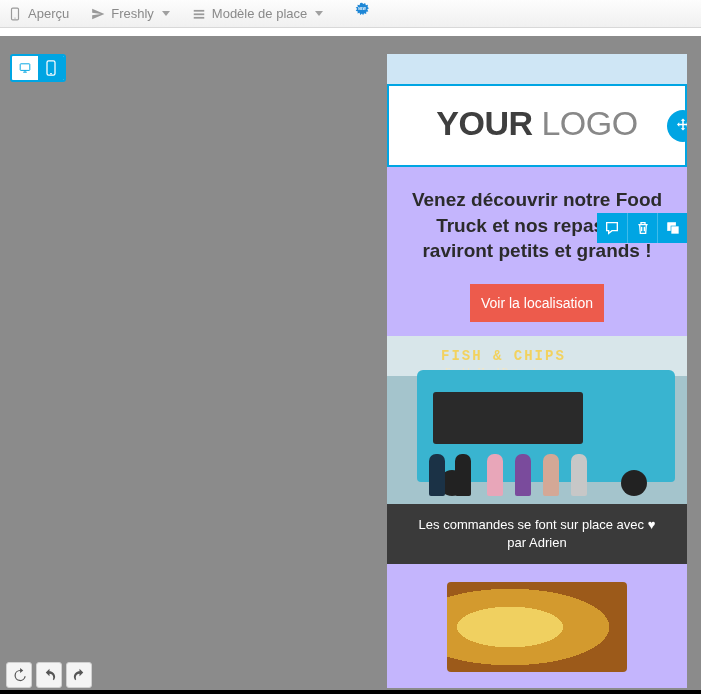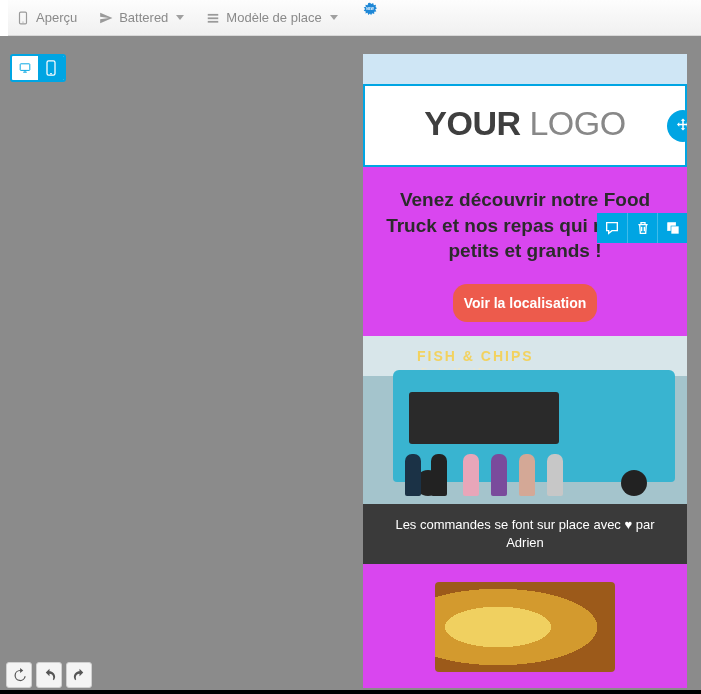--- a/index.html
+++ b/index.html
@@ -1,19 +1,19 @@
 <!DOCTYPE html>
 <html><head>
 <meta charset="utf-8">
 <style>
 * { box-sizing: border-box; margin: 0; padding: 0; }
 body { font-family: -apple-system, BlinkMacSystemFont, "Segoe UI", Arial, sans-serif; background: #fff; width: 701px; height: 694px; overflow: hidden; position: relative; }
 
 
-.topbar { height: 36px; background: linear-gradient(#fdfdfd,#f0f0f0); border-bottom: 1px solid #d8d8d8; display: flex; align-items: center; padding: 0 8px; gap: 22px; color: #8a8a8a; font-size: 13px; position: relative; margin-left: 8px; }
+.topbar { height: 28px; background: linear-gradient(#fdfdfd,#f0f0f0); border-bottom: 1px solid #d8d8d8; display: flex; align-items: center; padding: 0 8px; gap: 22px; color: #8a8a8a; font-size: 13px; position: relative; }
 .topbar .item { display: flex; align-items: center; gap: 6px; cursor: pointer; }
 .topbar svg { width: 14px; height: 14px; fill: #9a9a9a; }
 .chev { width: 0; height: 0; border-left: 4px solid transparent; border-right: 4px solid transparent; border-top: 5px solid #a0a0a0; margin-left: 2px; }
 .new-badge { position: absolute; left: 355px; top: 2px; width: 26px; height: 26px; }
 
 
 .canvas { position: absolute; top: 36px; left: 0; right: 0; bottom: 0; background: #8b8b8b; overflow: hidden; }
 
 
 .device-toggle { position: absolute; top: 18px; left: 10px; display: flex; background: #fff; border: 2px solid #00a5e3; border-radius: 3px; overflow: hidden; }
@@ -22,40 +22,40 @@
 .device-toggle .btn svg { width: 12px; height: 16px; }
 .device-toggle .btn.active svg path, .device-toggle .btn.active svg rect { stroke: #fff; }
 .device-toggle .btn svg path, .device-toggle .btn svg rect { stroke: #00a5e3; fill: none; stroke-width: 1.6; }
 
 
 .history { position: absolute; left: 6px; bottom: 6px; display: flex; gap: 4px; }
 .history .hbtn { width: 26px; height: 26px; background: #f4f4f4; border: 1px solid #d0d0d0; border-radius: 3px; display: flex; align-items: center; justify-content: center; cursor: pointer; }
 .history svg { width: 15px; height: 15px; fill: #565656; }
 
 
-.preview { position: absolute; top: 18px; right: 14px; width: 324px; bottom: 6px; background: #d946ef; overflow: hidden; }
+.preview { position: absolute; top: 18px; right: 14px; width: 300px; bottom: 6px; background: #c4b5fd; overflow: hidden; }
 .preview .spacer-top { height: 30px; background: #cfe6f5; }
 
 .logo-block { border: 2px solid #00a5e3; position: relative; padding: 18px 10px 22px; text-align: center; background: #fff; }
 .logo-block .your { font-weight: 800; font-size: 34px; color: #3f3f3f; letter-spacing: -0.5px; }
 .logo-block .logo { font-weight: 300; font-size: 34px; color: #888; letter-spacing: -0.5px; }
 .move-handle { position: absolute; right: -14px; top: 50%; transform: translateY(-50%); width: 32px; height: 32px; background: #00a5e3; border-radius: 50%; display: flex; align-items: center; justify-content: center; cursor: move; }
 .move-handle svg { width: 18px; height: 18px; }
 
 .block-actions { position: absolute; right: 0; top: 159px; display: flex; background: #00a5e3; z-index: 5; }
 .block-actions .ab { width: 30px; height: 30px; display: flex; align-items: center; justify-content: center; cursor: pointer; border-left: 1px solid rgba(255,255,255,.25); }
 .block-actions .ab:first-child { border-left: none; }
 .block-actions svg { width: 16px; height: 16px; fill: #fff; stroke: #fff; }
 
 .headline { padding: 20px 18px 14px; text-align: center; font-weight: 700; font-size: 19px; line-height: 1.35; color: #2b2b2b; }
-.cta { display: block; margin: 6px auto 14px; background: #ed5b4c; color: #fff; border: none; padding: 11px 11px; font-size: 14px; border-radius: 14px; cursor: pointer; font-weight: bold; }
+.cta { display: block; margin: 6px auto 14px; background: #ed5b4c; color: #fff; border: none; padding: 11px 11px; font-size: 14px; border-radius: 0; cursor: pointer; }
 
 .truck-img { width: 100%; height: 168px; background: linear-gradient(#d8e6ea 0 24%, #a4c4cc 24% 100%); position: relative; overflow: hidden; }
 .truck-body { position: absolute; left: 30px; right: 12px; top: 34px; bottom: 22px; background: #39b4d0; border-radius: 6px 6px 4px 4px; }
-.truck-sign { position: absolute; left: 54px; top: 12px; font-family: Liberation Sans, sans-serif; font-size: 14px; letter-spacing: 2px; color: #f2d25f; font-weight: 700; }
+.truck-sign { position: absolute; left: 54px; top: 12px; font-family: Liberation Mono, monospace; font-size: 14px; letter-spacing: 2px; color: #f2d25f; font-weight: 700; }
 .truck-sub { position: absolute; left: 58px; top: 30px; font-family: cursive; font-size: 10px; color: #f0e7c8; }
 .truck-windows { position: absolute; left: 46px; top: 56px; width: 150px; height: 52px; background: #2a2a2a; border-radius: 3px; }
 .wheel { position: absolute; width: 26px; height: 26px; background: #222; border-radius: 50%; bottom: 8px; }
 .wheel.w1 { left: 52px; } .wheel.w2 { right: 40px; }
 .person { position: absolute; bottom: 8px; width: 16px; height: 42px; border-radius: 7px 7px 2px 2px; }
 .p1{left:42px;background:#1b3246;} .p2{left:68px;background:#222;} .p3{left:100px;background:#e8a6b9;} .p4{left:128px;background:#7a4b9c;} .p5{left:156px;background:#d4a896;} .p6{left:184px;background:#c7c7c7;}
 
 .footer-caption { background: #3a3a3a; color: #fff; font-size: 13px; text-align: center; padding: 12px 24px; line-height: 1.4; }
 
 .food-img { width: 180px; height: 90px; margin: 18px auto 0; display: block; background: radial-gradient(ellipse at 35% 50%, #f0d060 0 32%, #d39a2e 32% 60%, #9c5a1a 60% 100%); border-radius: 4px; }
@@ -70,21 +70,21 @@
     <svg viewBox="0 0 24 24">
         <rect x="6" y="2" width="12" height="20" rx="2" fill="none" stroke="#9a9a9a" stroke-width="2"></rect>
         <circle cx="12" cy="19" r="1" fill="#9a9a9a"></circle>
       </svg>
     <span>Aperçu</span>
   </div>
   <div class="item">
     <svg viewBox="0 0 24 24">
         <path d="M2 21l21-9L2 3v7l15 2-15 2z"></path>
       </svg>
-    <span>Battered</span>
+    <span>Freshly</span>
     <span class="chev"></span>
   </div>
   <div class="item">
     <svg viewBox="0 0 24 24">
         <rect x="3" y="5" width="18" height="3"></rect>
         <rect x="3" y="11" width="18" height="3"></rect>
         <rect x="3" y="17" width="18" height="3"></rect>
       </svg>
     <span>Modèle de place</span>
     <span class="chev"></span>

